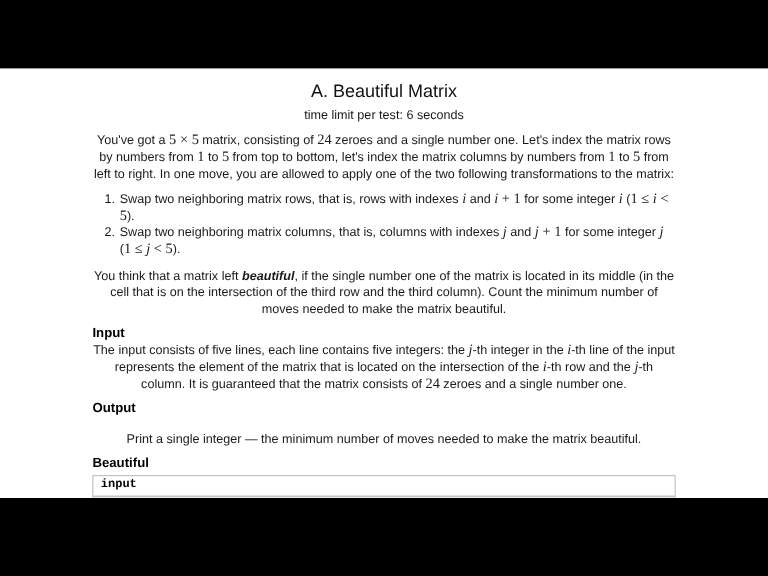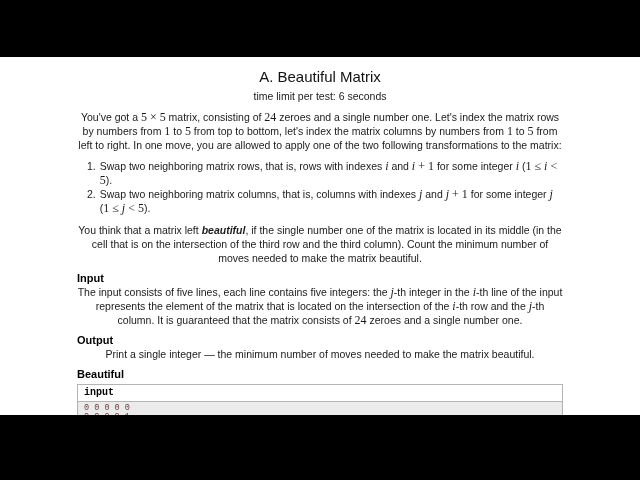--- a/index.html
+++ b/index.html
@@ -101,21 +101,21 @@
         <span class="li-text"><span>Swap two neighboring matrix columns, that is, columns with indexes </span><span class="mi">j</span><span> and </span><span class="mi">j</span><span class="m"> + 1</span><span> for some integer </span><span class="mi">j</span><span> (</span><span class="m">1 ≤ </span><span class="mi">j</span><span class="m"> &lt; 5</span><span>).</span></span>
       </li>
     </ol>
 
     <p class="body-text"><span>You think that a matrix left </span><span class="it">beautiful</span><span>, if the single number one of the matrix is located in its middle (in the cell that is on the intersection of the third row and the third column). Count the minimum number of moves needed to make the matrix beautiful.</span></p>
 
     <div class="section-heading">Input</div>
     <p class="body-text" style="margin-top:0;"><span>The input consists of five lines, each line contains five integers: the </span><span class="mi">j</span><span>-th integer in the </span><span class="mi">i</span><span>-th line of the input represents the element of the matrix that is located on the intersection of the </span><span class="mi">i</span><span>-th row and the </span><span class="mi">j</span><span>-th column. It is guaranteed that the matrix consists of </span><span class="m">24</span><span> zeroes and a single number one.</span></p>
 
     <div class="section-heading">Output</div>
-    <p class="body-text" style="margin-top:0;"><span>Print a single integer — the minimum number of moves needed to make the matrix beautiful.</span></p>
+    <p class="body-text" style="margin-top:12px;"><span>Print a single integer — the minimum number of moves needed to make the matrix beautiful.</span></p>
 
     <div class="section-heading">Beautiful</div>
 
     <div class="sample">
       <div class="sample-header input-header">
         <span>input</span>
         <span class="copy-btn">Copy</span>
       </div>
       <pre class="sample-pre">0 0 0 0 0
 0 0 0 0 1

